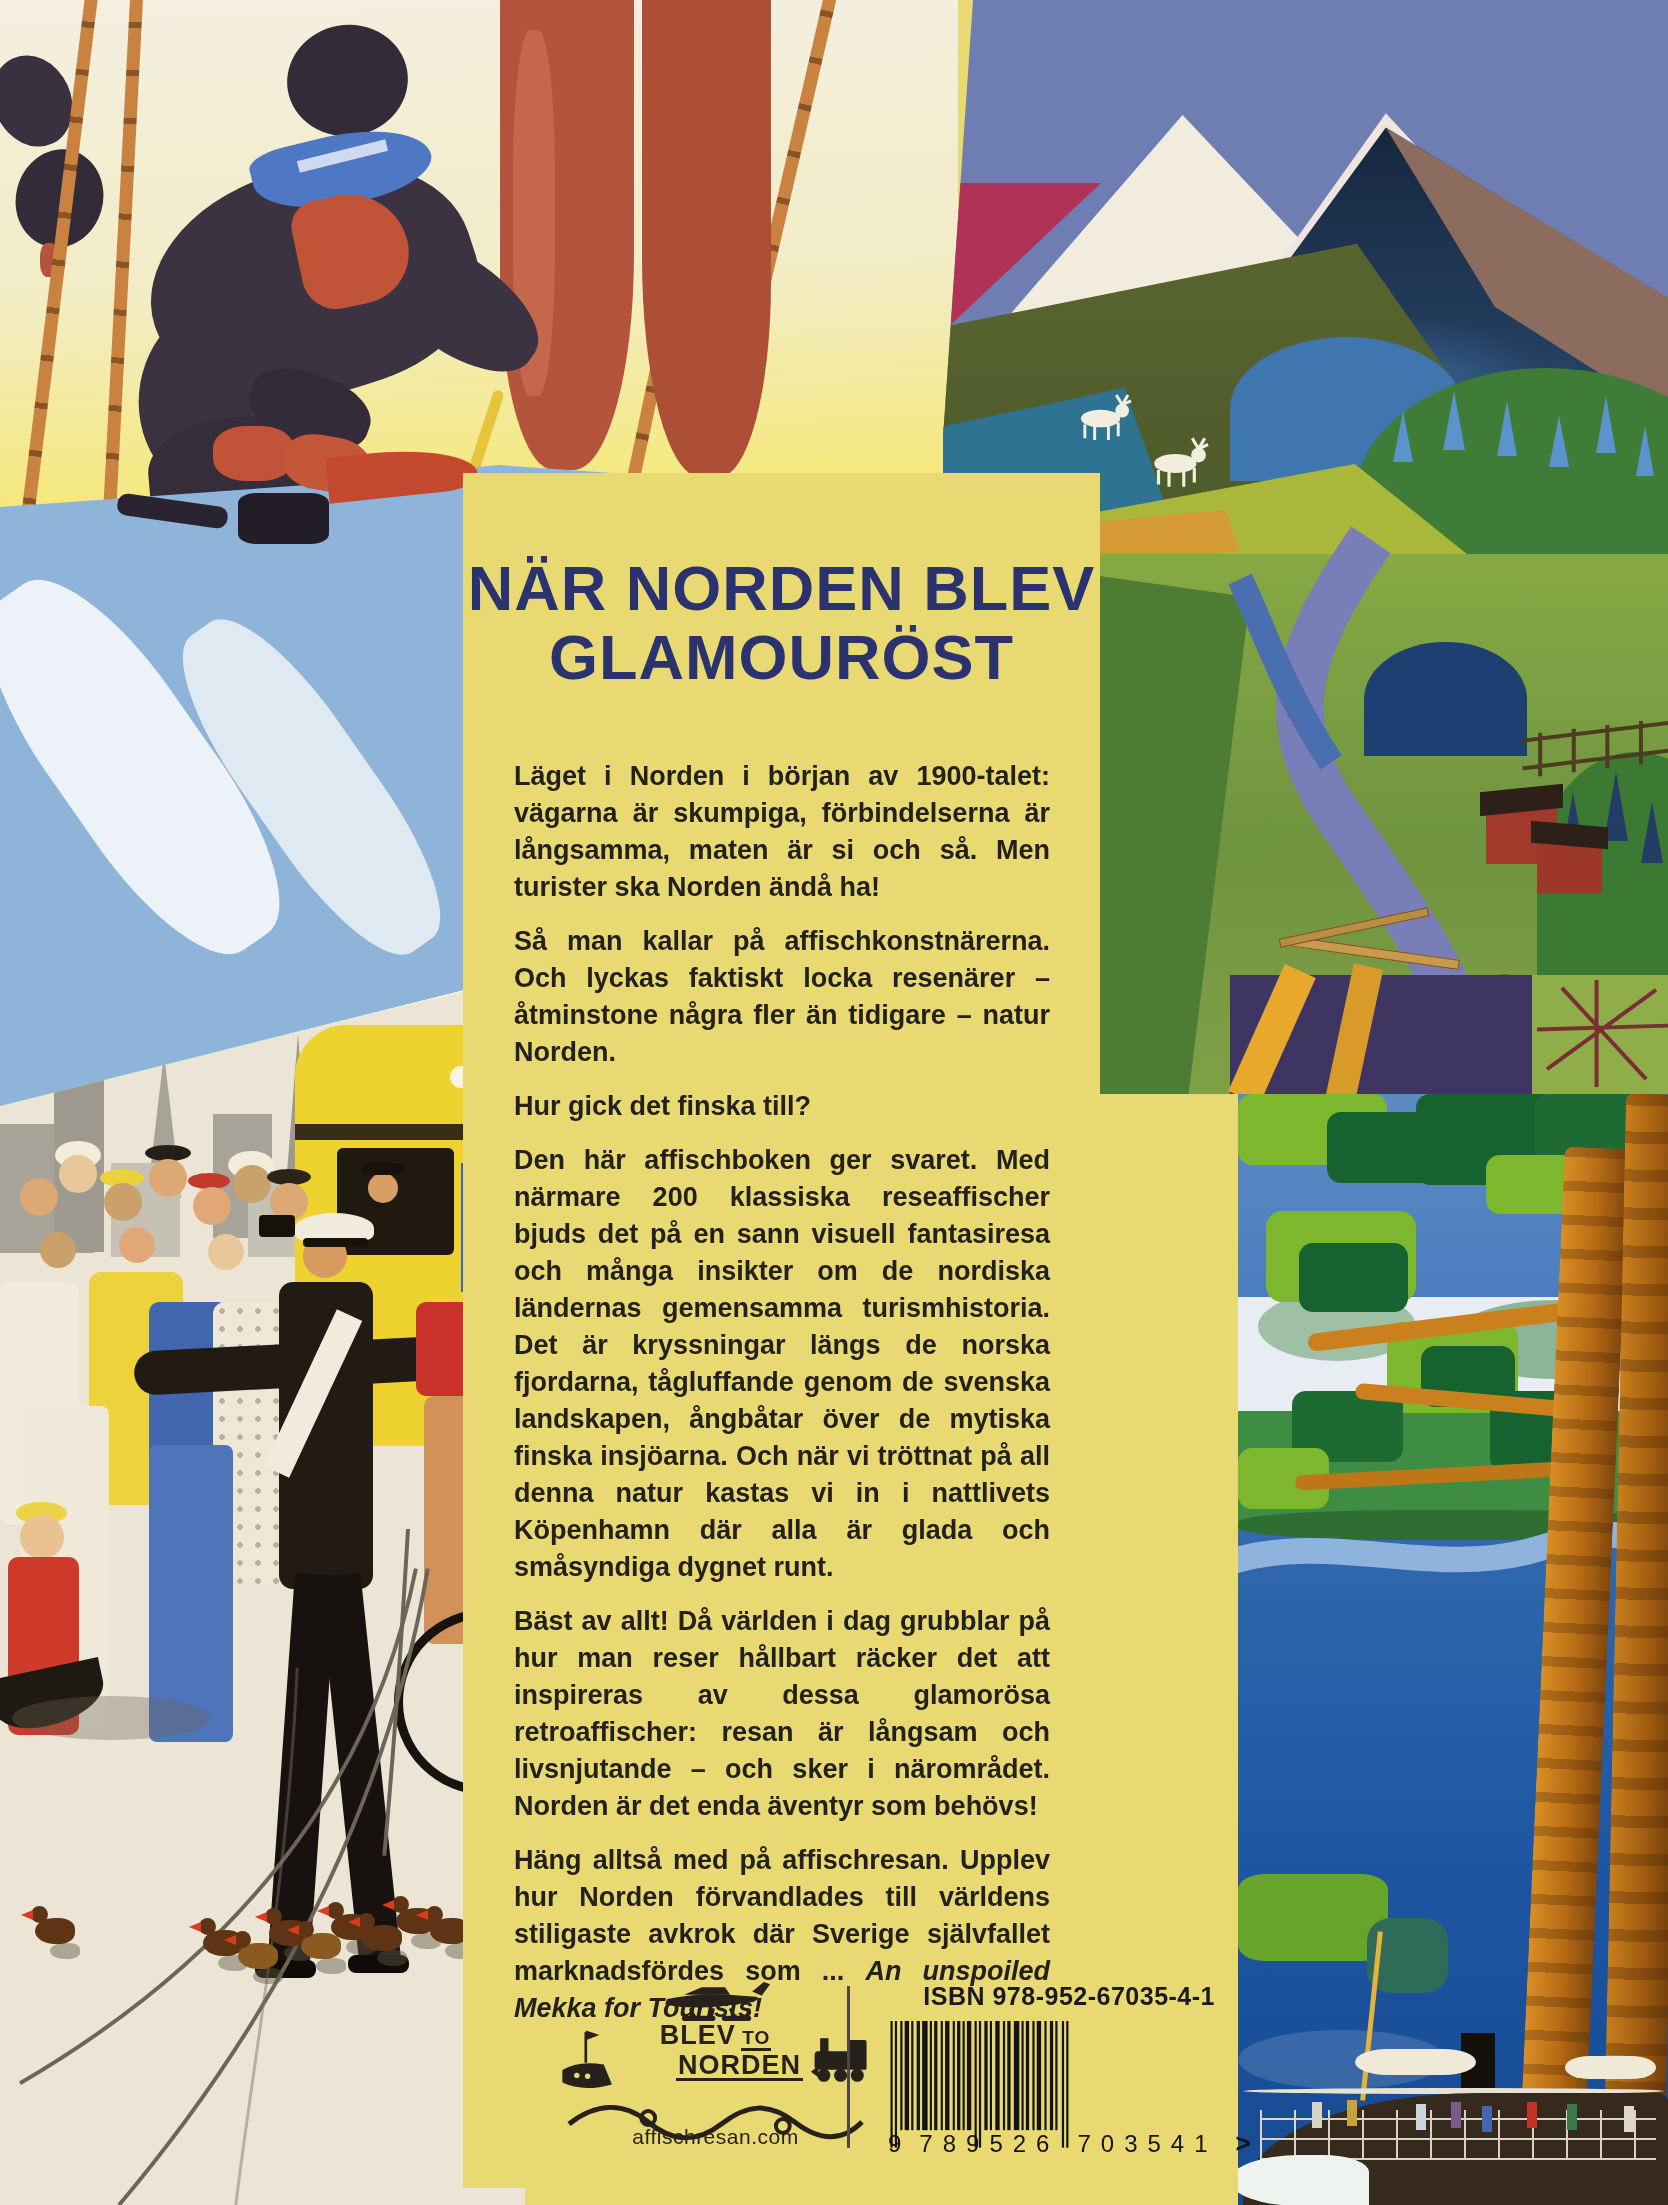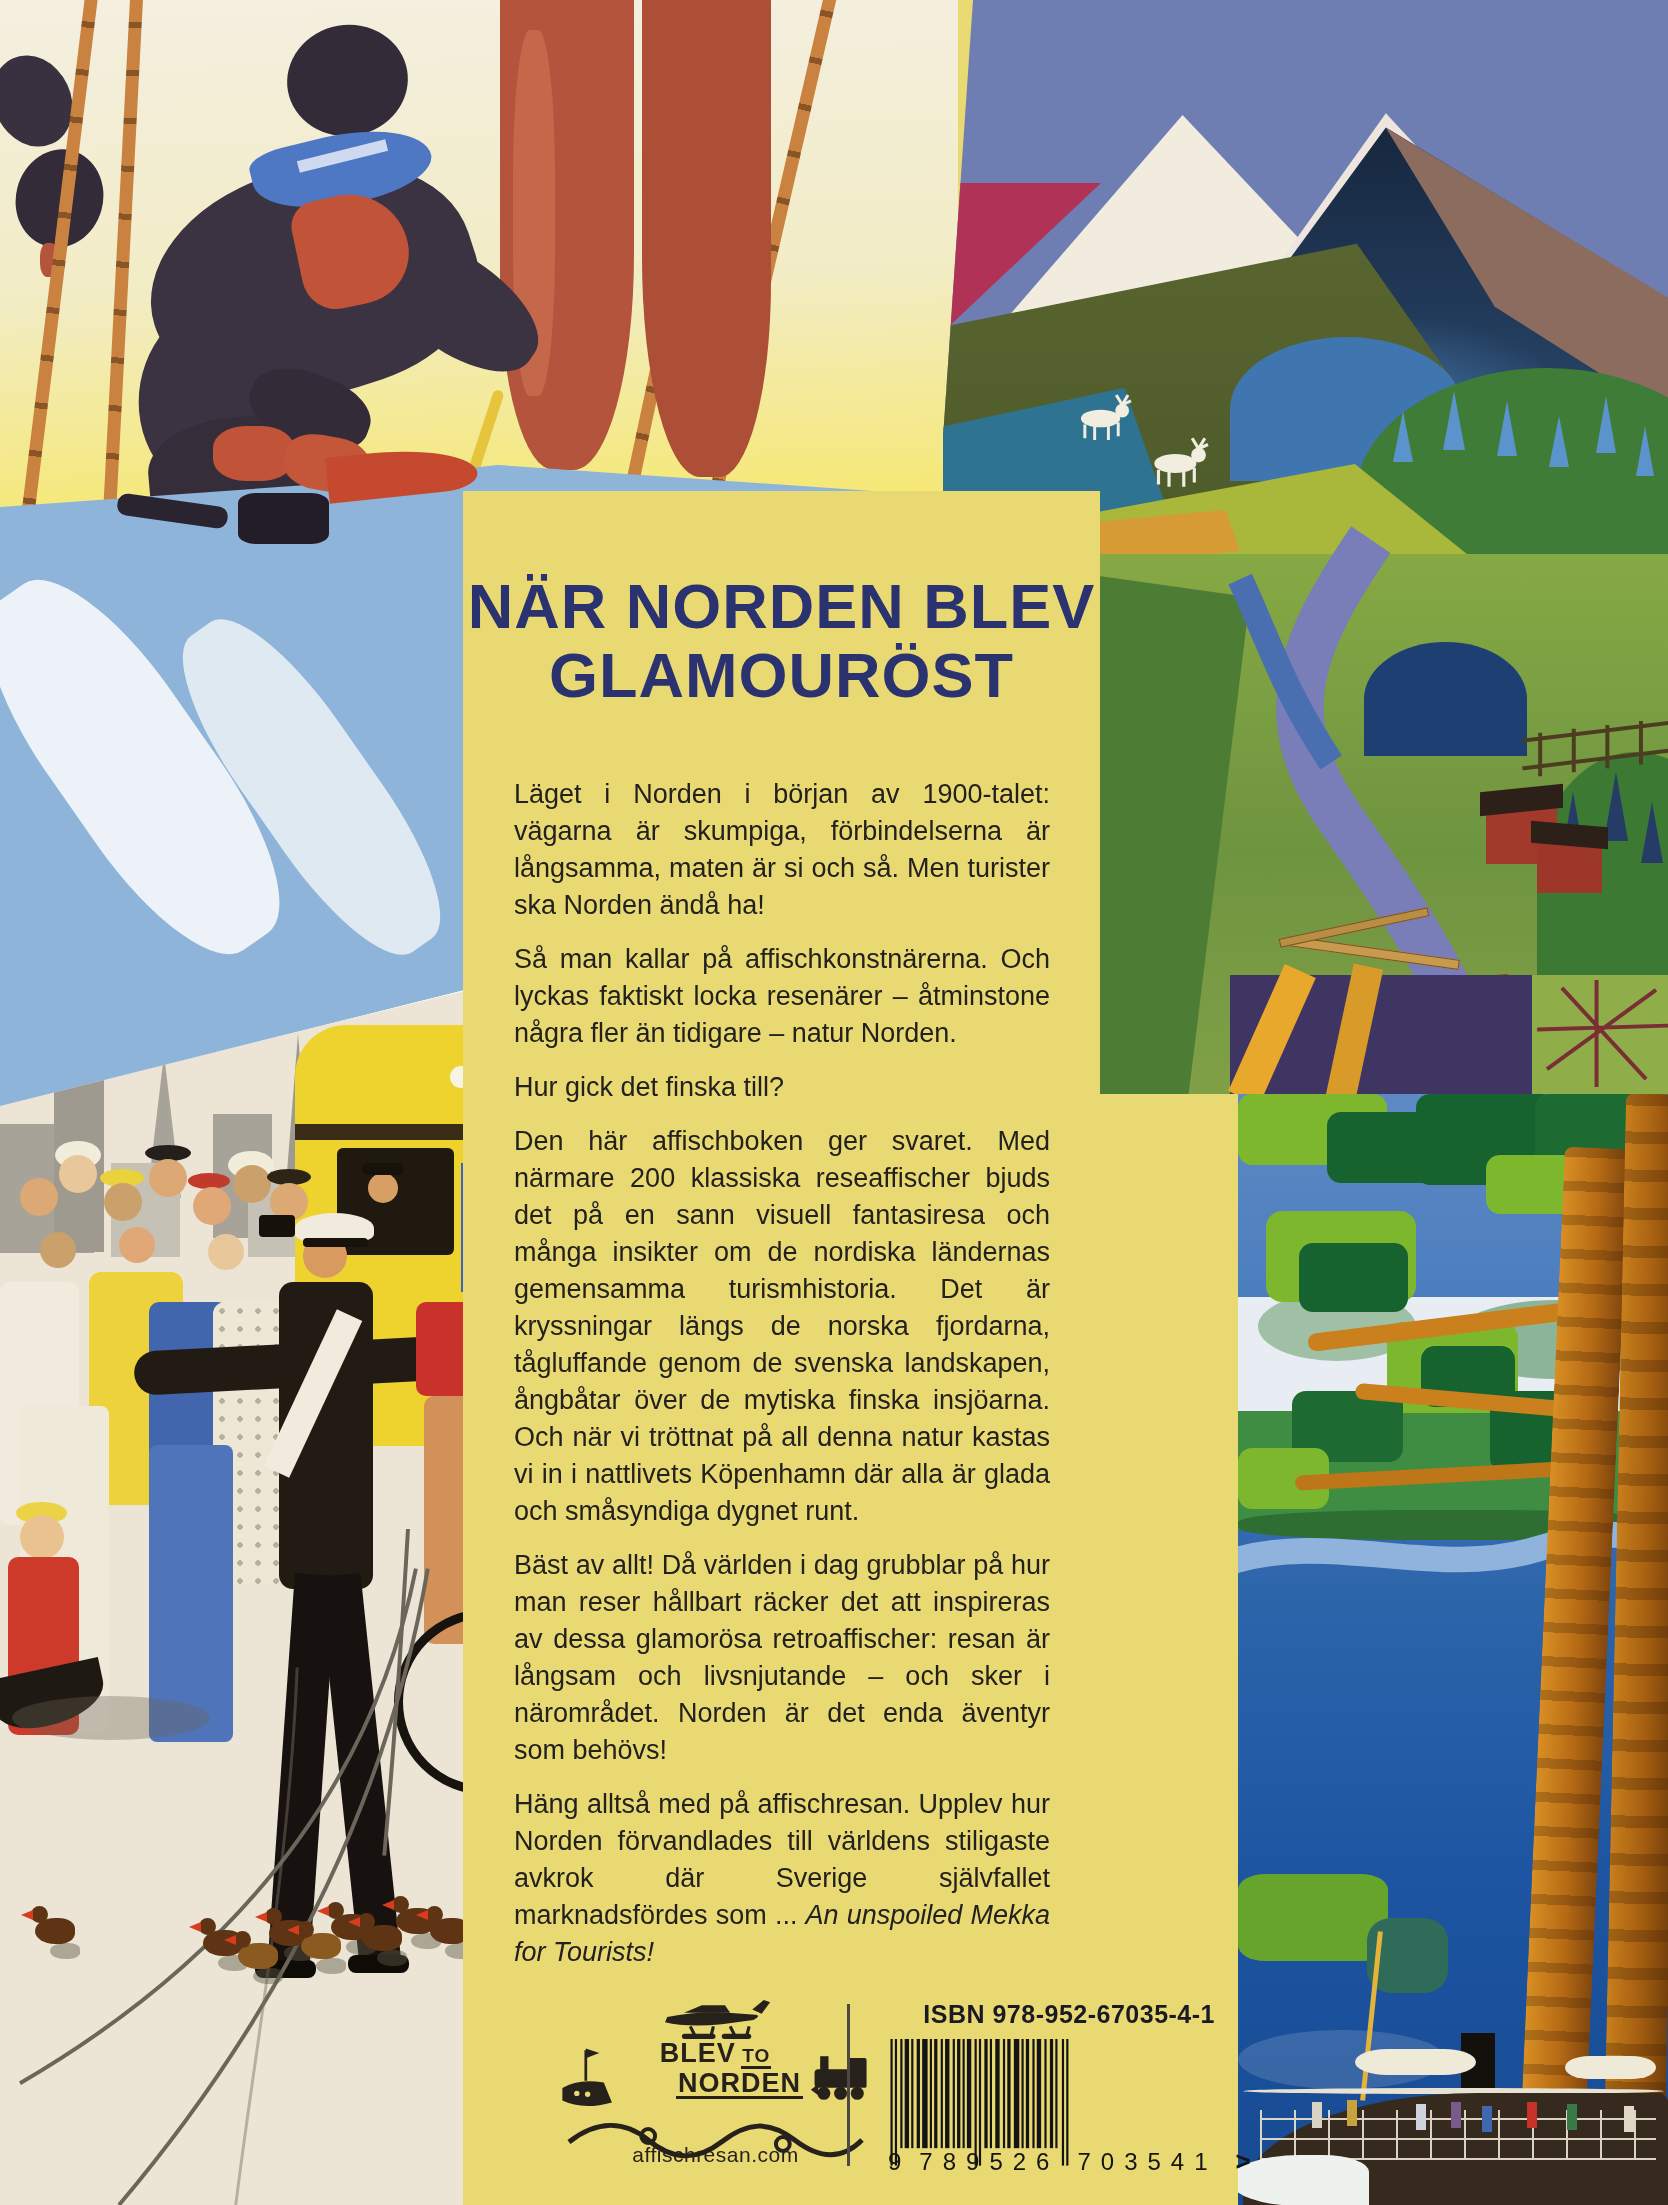--- a/index.html
+++ b/index.html
@@ -20,25 +20,25 @@
   .lake{left:1238px;top:1094px;width:431px;height:1112px;z-index:3;
         background:linear-gradient(180deg,#5d8ac4 0%,#4a7cbd 20%,#2d65ab 45%,#1d55a2 70%,#174a92 100%);}
   .tri{width:0;height:0;}
   .duck{width:40px;height:26px;background:#5f3414;border-radius:55% 45% 45% 55%;
         box-shadow:10px 20px 0 -5px rgba(95,88,70,.45);}
   .duck:before{content:"";position:absolute;left:-4px;top:-12px;width:17px;height:17px;
         border-radius:50%;background:#5f3414;}
   .duck:after{content:"";position:absolute;left:-14px;top:-8px;width:0;height:0;
         border-top:5px solid transparent;border-bottom:5px solid transparent;border-right:12px solid #d93c1c;}
   
-  .panel{position:absolute;left:463px;top:491px;width:637px;height:1715px;z-index:6;
+  .panel{position:absolute;left:463px;top:473px;width:637px;height:1715px;z-index:6;
          background:#e9d973;color:#23211e;}
   .panel h1{margin:81px 0 0;text-align:center;color:#2b3270;font-weight:bold;
             font-size:63px;line-height:69px;letter-spacing:1px;}
-  .body-text{margin:66px 50px 0 51px;font-size:27px;line-height:37px;text-align:justify;}
+  .body-text{margin:66px 50px 0 51px;font-size:27px;line-height:37px;text-align:justify;font-weight:bold;}
   .body-text p{margin:0 0 17px;}
   .body-text p.short{text-align:left;}
   .panel-footer{position:absolute;left:0;bottom:30px;width:100%;height:182px;}
   .logo{position:absolute;left:94px;top:4px;width:317px;height:178px;text-align:center;color:#26211b;}
   .logo .words{font-weight:bold;letter-spacing:1px;line-height:26px;}
   .logo .l1{font-size:27px;} .logo .l2{font-size:19px;border-bottom:3px solid #26211b;padding:0 1px;}
   .logo .l3{font-size:27px;border-bottom:3px solid #26211b;display:inline-block;padding:0 2px;margin-left:48px;}
   .website{position:absolute;left:0;top:145px;width:100%;font-size:21px;letter-spacing:0.5px;color:#26211b;}
   .divider{position:absolute;left:384px;top:10px;width:3px;height:162px;background:#4c4843;}
   .isbn-block{position:absolute;left:425px;top:6px;width:327px;text-align:right;}

